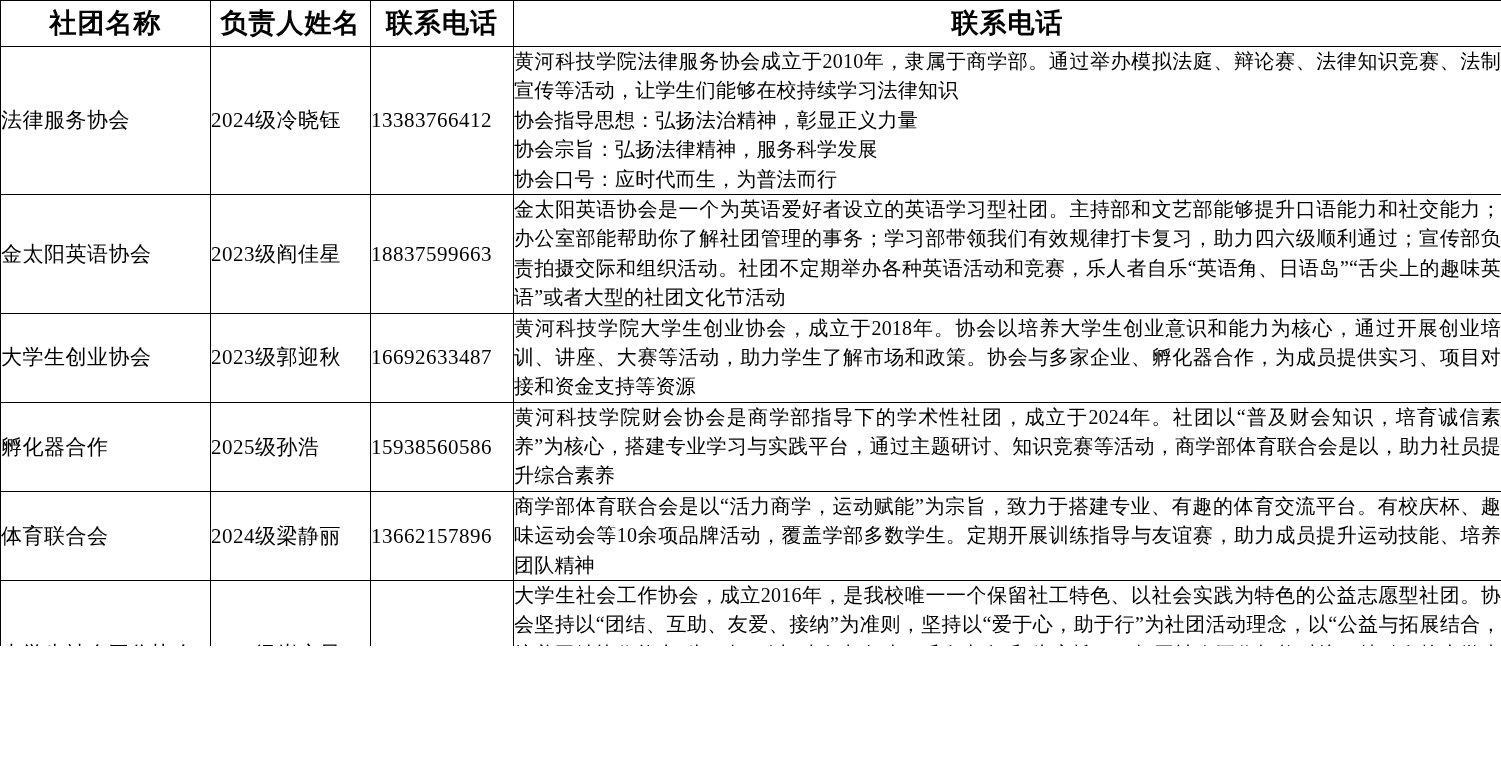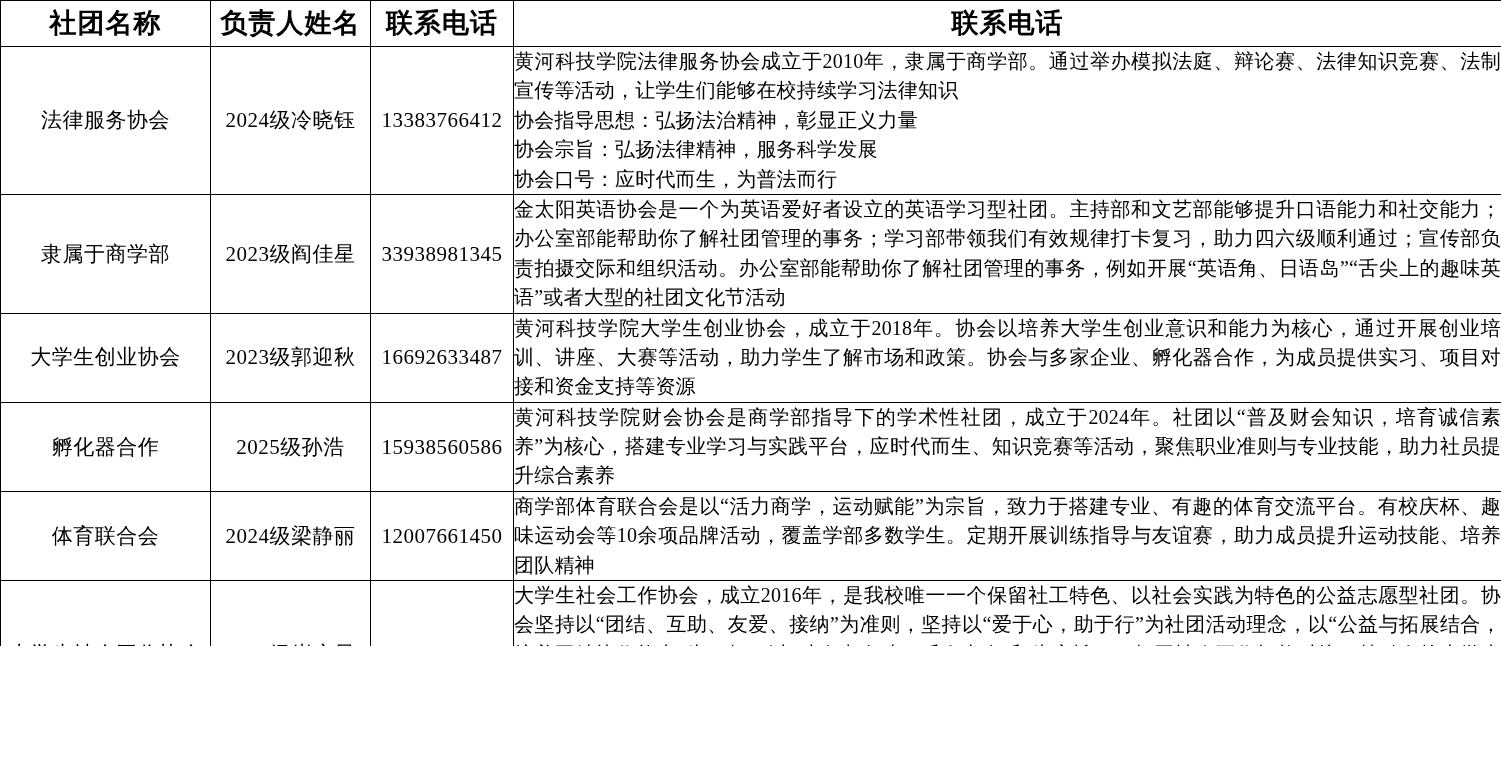--- a/index.html
+++ b/index.html
@@ -38,21 +38,21 @@
     letter-spacing: 1px;
   }
   col.c-name   { width: 210px; }
   col.c-leader { width: 160px; }
   col.c-phone  { width: 143px; }
   col.c-desc   { width: 988px; }
 
   td.name-cell,
   td.leader-cell,
   td.phone-cell {
-    text-align: center;
+    text-align: left;
     font-size: 21px;
     line-height: 1.45;
     letter-spacing: 0.5px;
   }
   td.name-cell {
     font-size: 21px;
   }
   td.desc-cell {
     text-align: left;
     font-size: 20px;
@@ -97,50 +97,50 @@
         <td class="phone-cell">13383766412</td>
         <td class="desc-cell">
           <span class="para">黄河科技学院法律服务协会成立于2010年，隶属于商学部。通过举办模拟法庭、辩论赛、法律知识竞赛、法制宣传等活动，让学生们能够在校持续学习法律知识</span>
           <span class="line">协会指导思想：弘扬法治精神，彰显正义力量</span>
           <span class="line">协会宗旨：弘扬法律精神，服务科学发展</span>
           <span class="line">协会口号：应时代而生，为普法而行</span>
         </td>
       </tr>
 
       <tr>
-        <td class="name-cell">隶属于商学部</td>
+        <td class="name-cell">金太阳英语协会</td>
         <td class="leader-cell">2023级阎佳星</td>
-        <td class="phone-cell">33938981345</td>
+        <td class="phone-cell">18837599663</td>
         <td class="desc-cell">
-          <span class="para">金太阳英语协会是一个为英语爱好者设立的英语学习型社团。主持部和文艺部能够提升口语能力和社交能力；办公室部能帮助你了解社团管理的事务；学习部带领我们有效规律打卡复习，助力四六级顺利通过；宣传部负责拍摄交际和组织活动。办公室部能帮助你了解社团管理的事务，例如开展“英语角、日语岛”“舌尖上的趣味英语”或者大型的社团文化节活动</span>
+          <span class="para">金太阳英语协会是一个为英语爱好者设立的英语学习型社团。主持部和文艺部能够提升口语能力和社交能力；办公室部能帮助你了解社团管理的事务；学习部带领我们有效规律打卡复习，助力四六级顺利通过；宣传部负责拍摄交际和组织活动。社团不定期举办各种英语活动和竞赛，乐人者自乐“英语角、日语岛”“舌尖上的趣味英语”或者大型的社团文化节活动</span>
         </td>
       </tr>
 
       <tr>
         <td class="name-cell">大学生创业协会</td>
         <td class="leader-cell">2023级郭迎秋</td>
         <td class="phone-cell">16692633487</td>
         <td class="desc-cell">
           <span class="para">黄河科技学院大学生创业协会，成立于2018年。协会以培养大学生创业意识和能力为核心，通过开展创业培训、讲座、大赛等活动，助力学生了解市场和政策。协会与多家企业、孵化器合作，为成员提供实习、项目对接和资金支持等资源</span>
         </td>
       </tr>
 
       <tr>
         <td class="name-cell">孵化器合作</td>
         <td class="leader-cell">2025级孙浩</td>
         <td class="phone-cell">15938560586</td>
         <td class="desc-cell">
-          <span class="para">黄河科技学院财会协会是商学部指导下的学术性社团，成立于2024年。社团以“普及财会知识，培育诚信素养”为核心，搭建专业学习与实践平台，应时代而生、知识竞赛等活动，聚焦职业准则与专业技能，助力社员提升综合素养</span>
+          <span class="para">黄河科技学院财会协会是商学部指导下的学术性社团，成立于2024年。社团以“普及财会知识，培育诚信素养”为核心，搭建专业学习与实践平台，通过主题研讨、知识竞赛等活动，商学部体育联合会是以，助力社员提升综合素养</span>
         </td>
       </tr>
 
       <tr>
         <td class="name-cell">体育联合会</td>
         <td class="leader-cell">2024级梁静丽</td>
-        <td class="phone-cell">12007661450</td>
+        <td class="phone-cell">13662157896</td>
         <td class="desc-cell">
           <span class="para">商学部体育联合会是以“活力商学，运动赋能”为宗旨，致力于搭建专业、有趣的体育交流平台。有校庆杯、趣味运动会等10余项品牌活动，覆盖学部多数学生。定期开展训练指导与友谊赛，助力成员提升运动技能、培养团队精神</span>
         </td>
       </tr>
 
       <tr>
         <td class="name-cell">大学生社会工作协会</td>
         <td class="leader-cell">2024级崔庆昱</td>
         <td class="phone-cell">13462290851</td>
         <td class="desc-cell">

